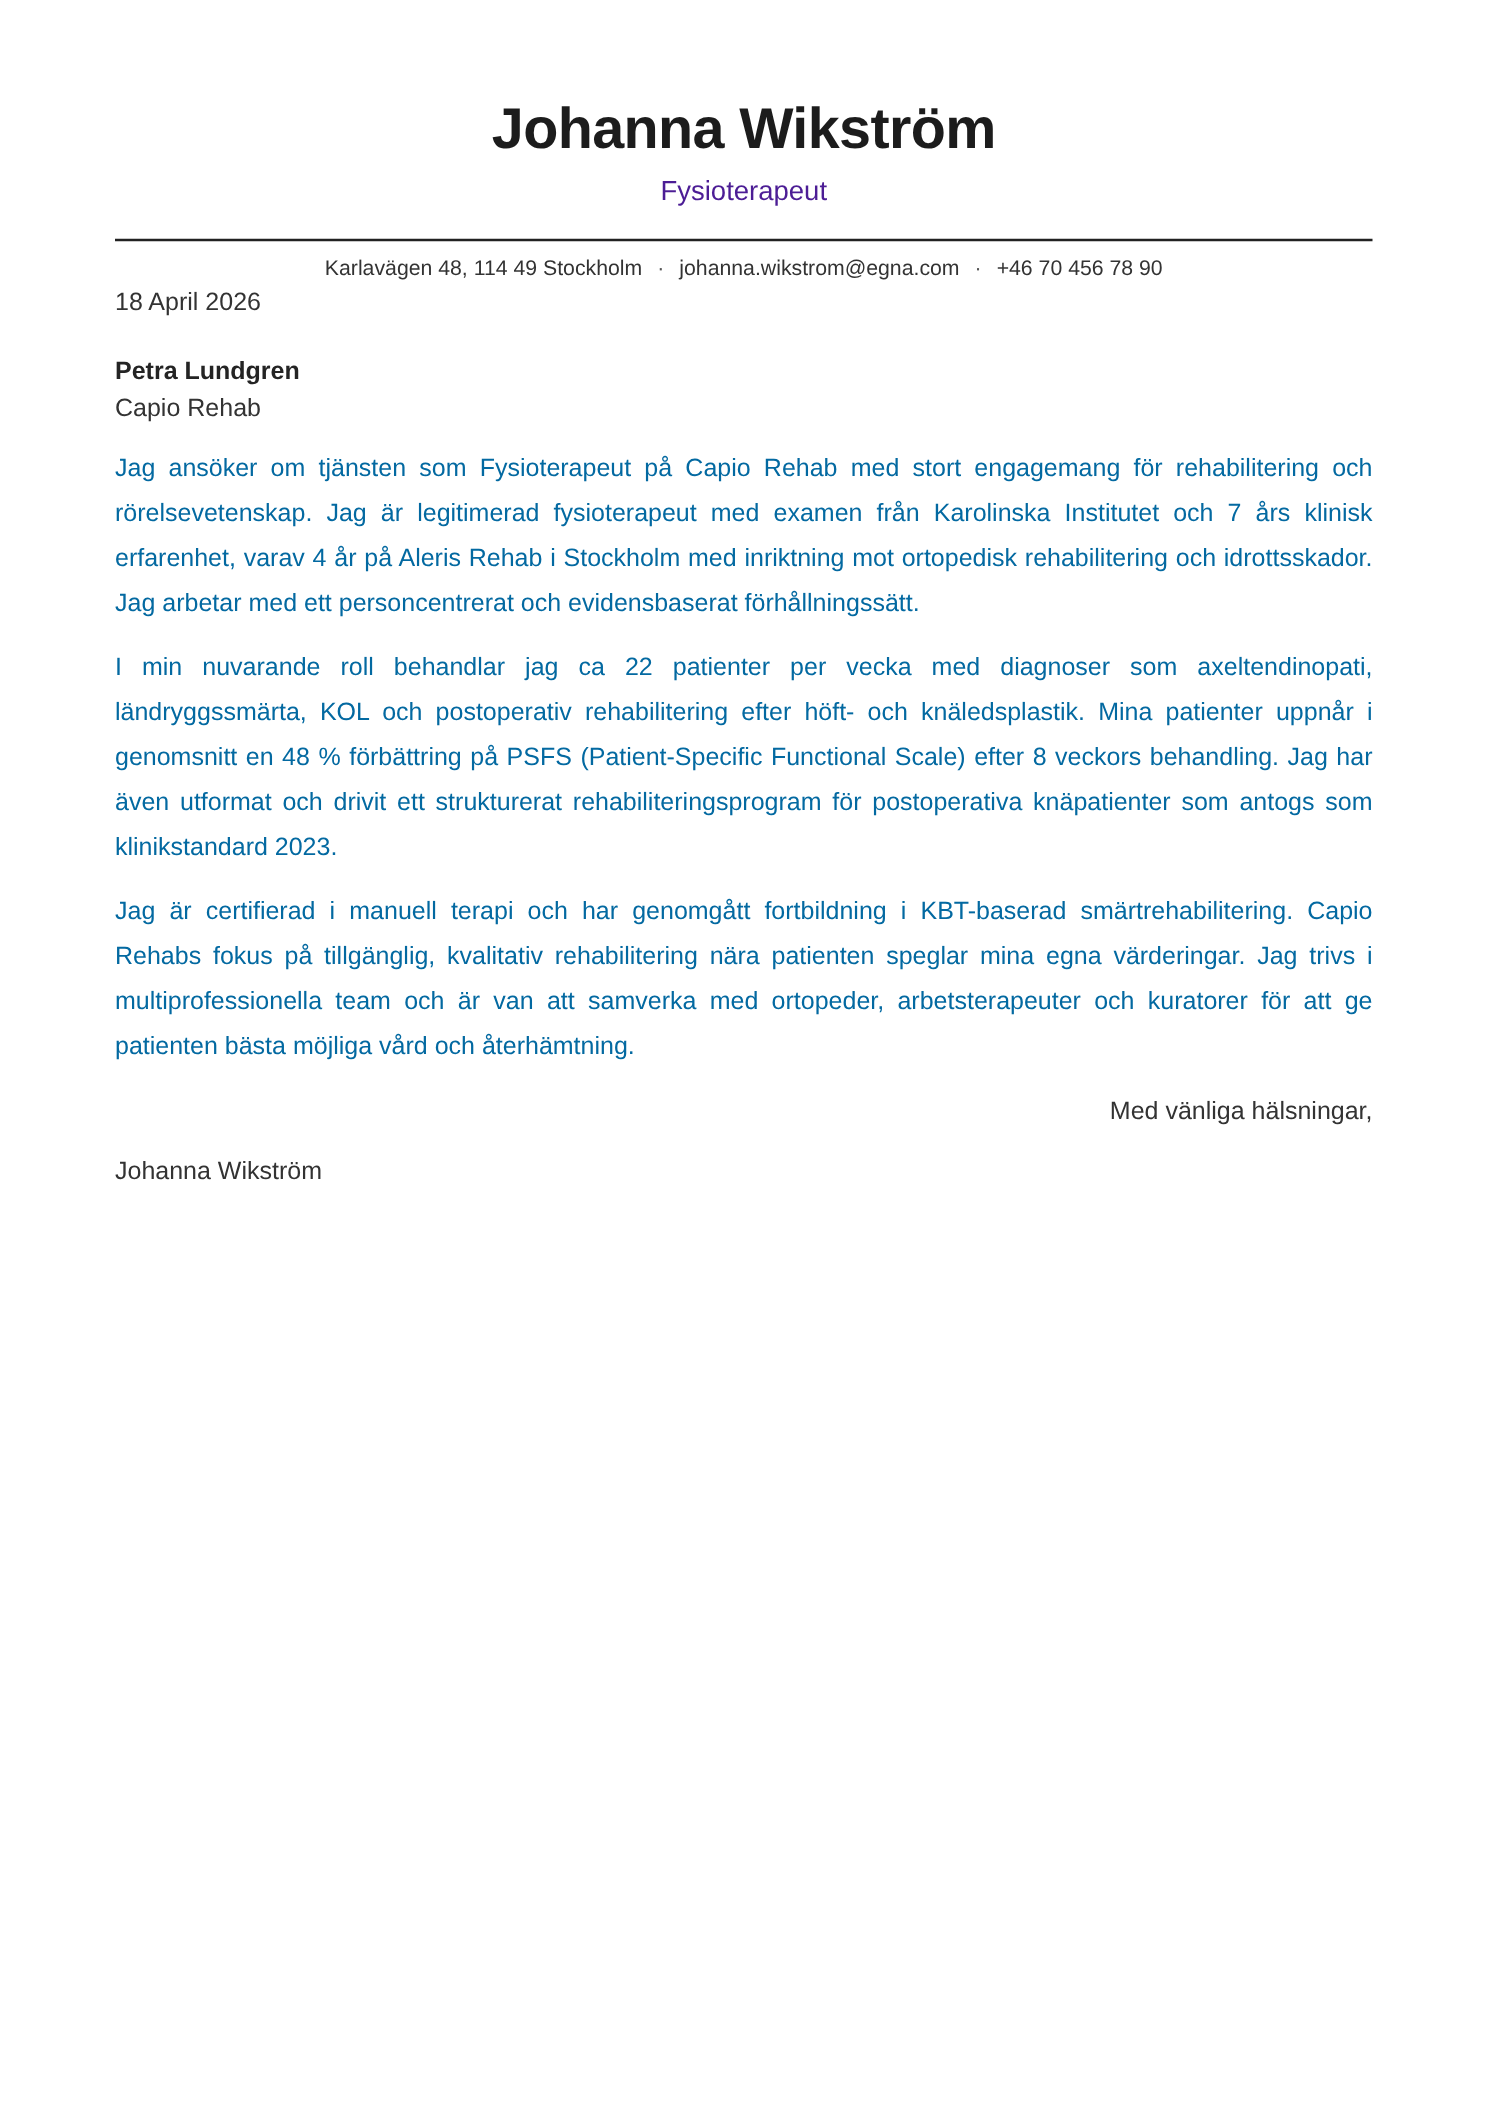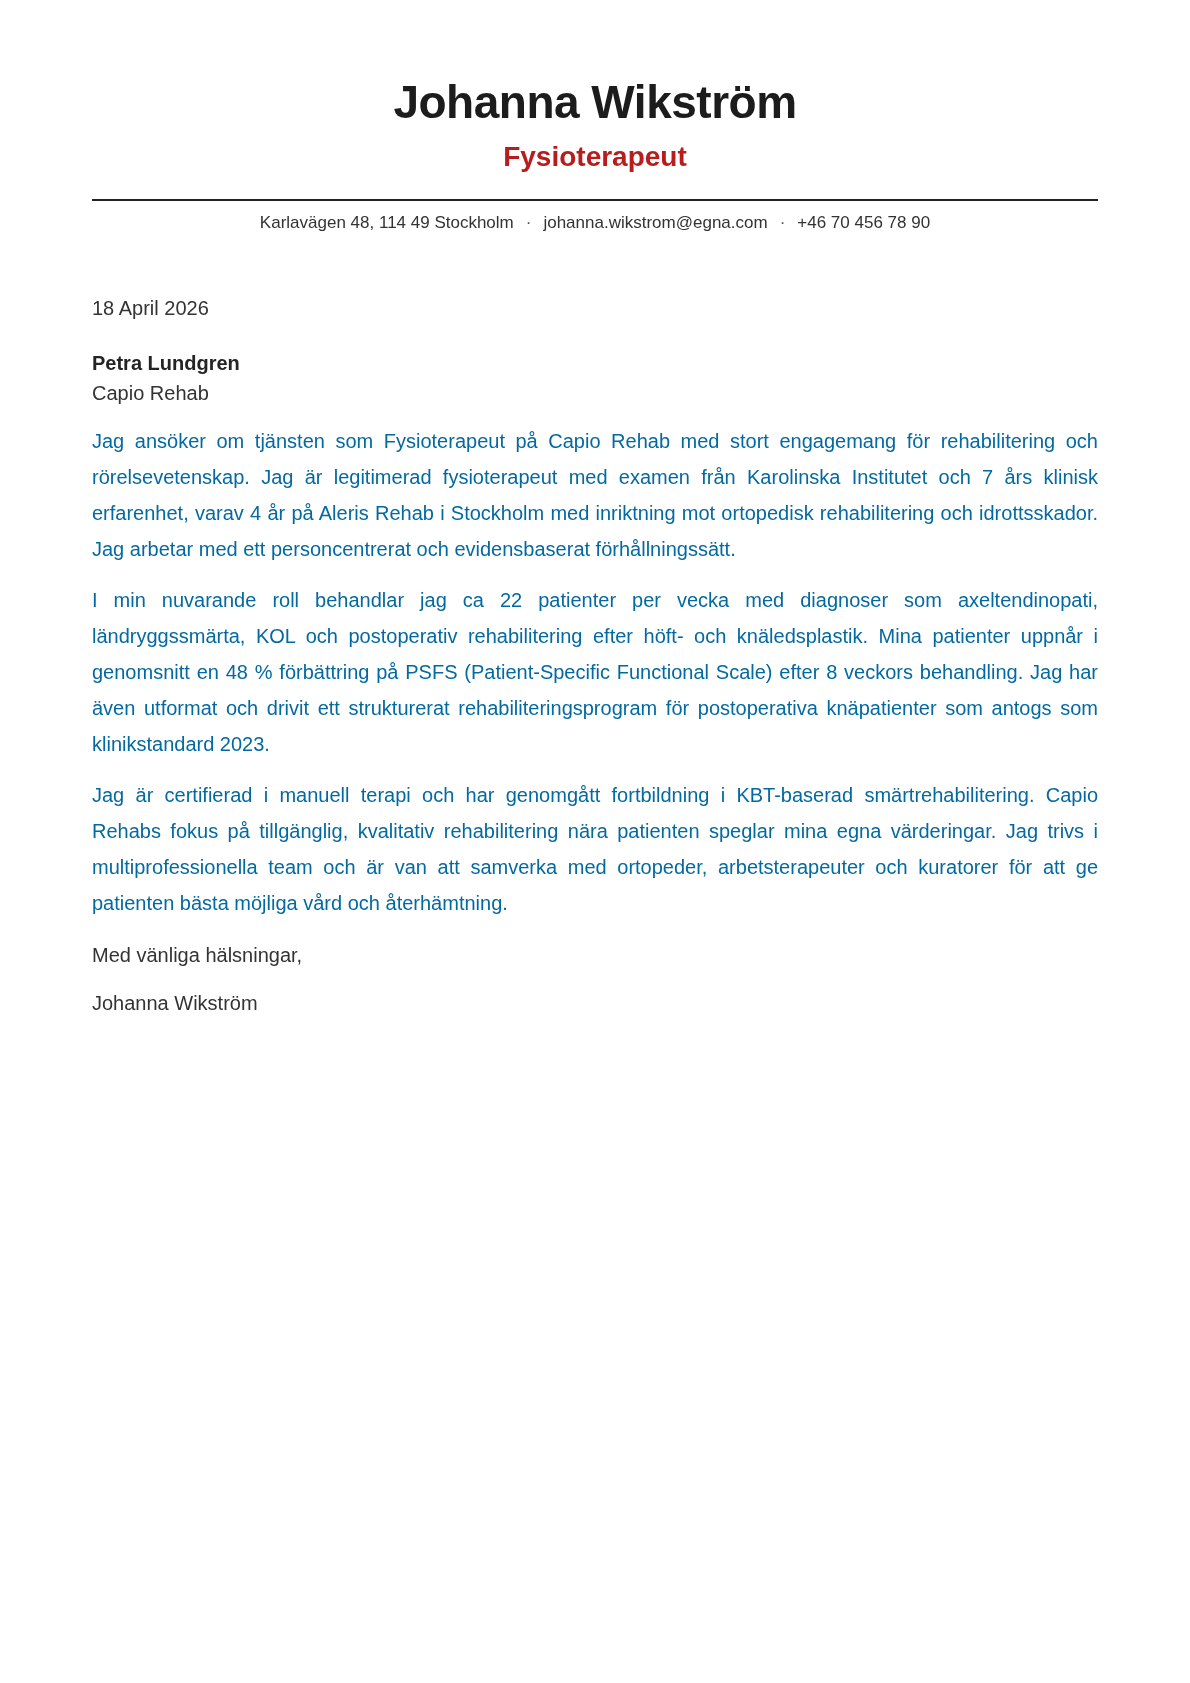--- a/index.html
+++ b/index.html
@@ -24,44 +24,42 @@
   h1.applicant-name {
     margin: 16px 0 0 0;
     font-size: 46px;
     line-height: 1.15;
     font-weight: 700;
     letter-spacing: -0.5px;
     color: #1c1c1c;
   }
   .applicant-role {
     margin-top: 10px;
-    font-size: 28px;
+    font-size: 22px;
     line-height: 1.3;
-    color: #b91c1c;
-    font-weight: bold;
+    color: #4c1d95;
   }
   hr.header-divider {
     margin: 24px 0 0 0;
     border: none;
     border-top: 2px solid #222222;
   }
   .contact-line {
     margin-top: 9px;
     font-size: 17px;
     line-height: 1.5;
     color: #333333;
     text-align: center;
   }
   .contact-line .dot {
     display: inline-block;
     margin: 0 12px;
     color: #555555;
   }
   main.letter-body {
-    margin-top: 58px;
     font-size: 20px;
     line-height: 36px;
   }
   main.letter-body p {
     margin: 0;
   }
   .letter-date {
     line-height: 28px;
   }
   .recipient-name {
@@ -76,20 +74,21 @@
   .greeting {
     margin-top: 46px !important;
   }
   .para {
     margin-top: 15px !important;
     text-align: justify;
     color: #0369a1;
   }
   .closing {
     margin-top: 16px !important;
+    text-align: right;
   }
   .signature {
     margin-top: 12px !important;
   }
 </style>
 </head>
 <body>
 
 <div class="page">
 

